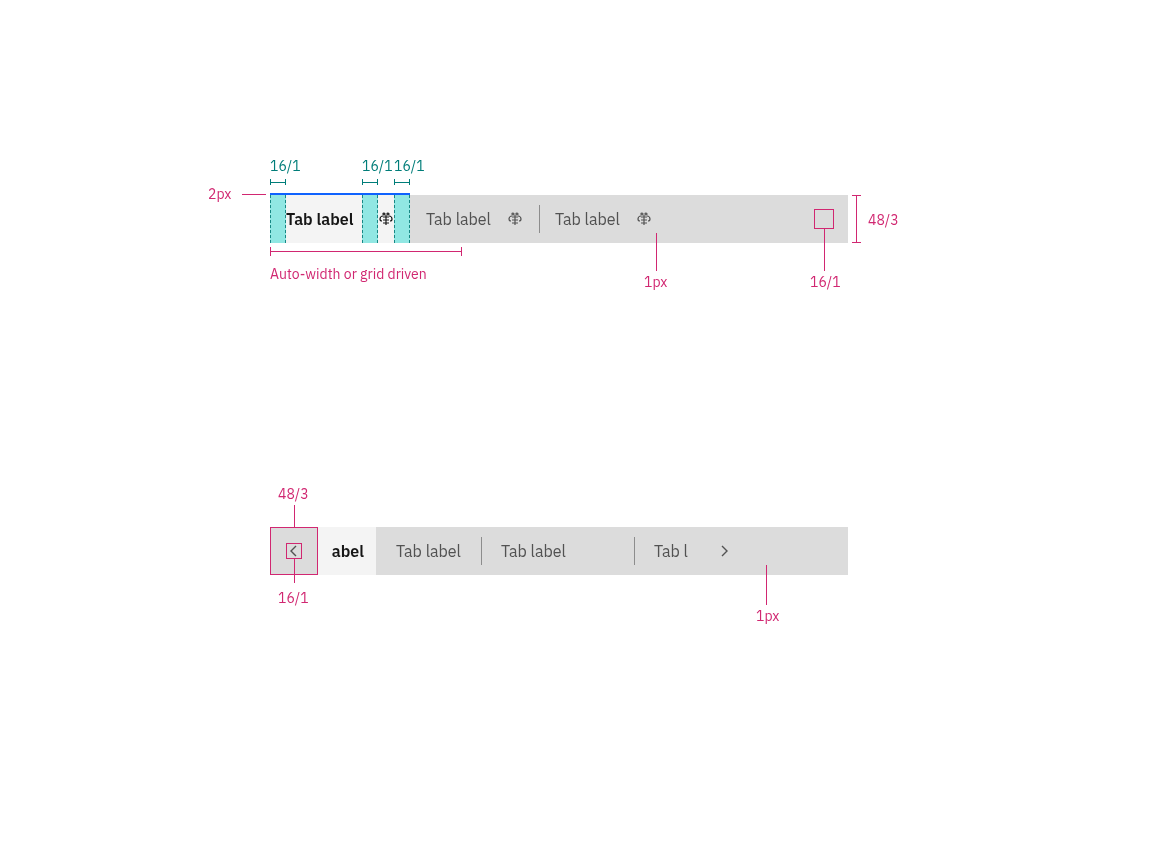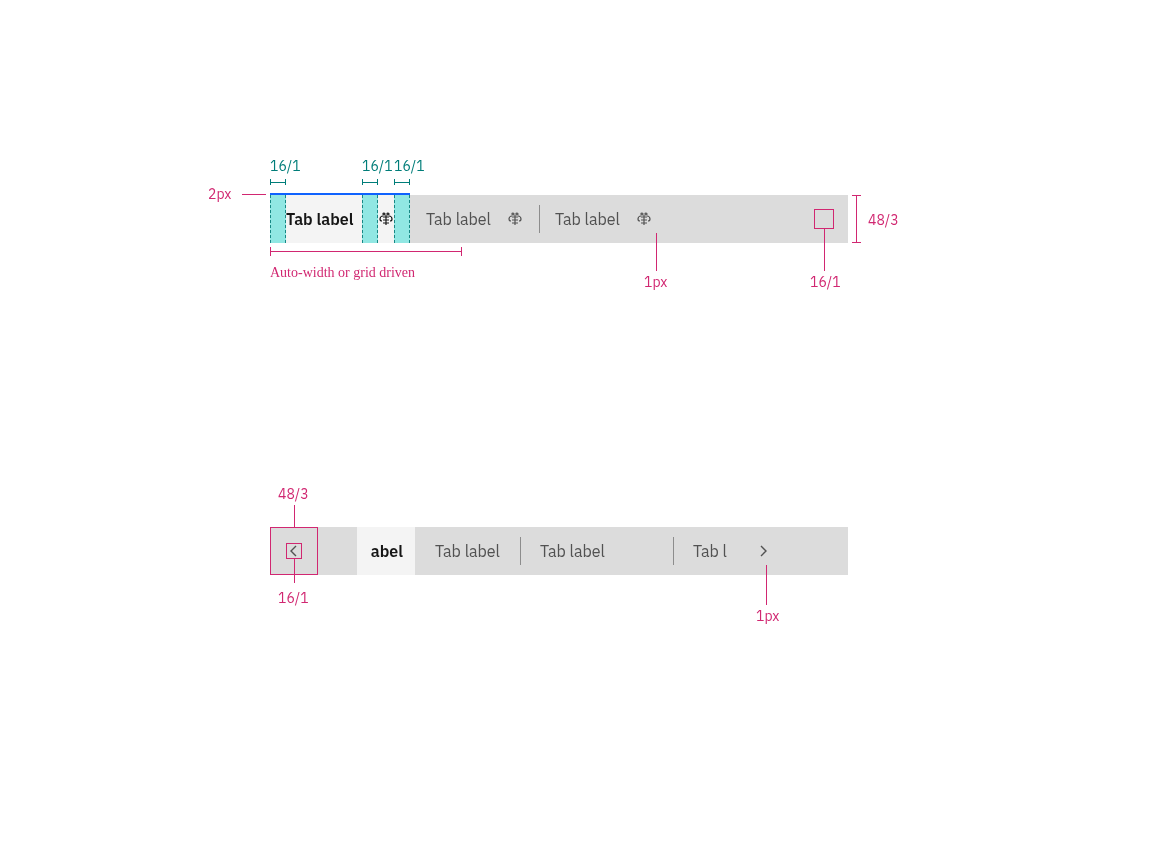--- a/index.html
+++ b/index.html
@@ -67,21 +67,21 @@
   .fig1 .hdim .vbar{position:absolute;left:0;top:0;bottom:0;width:1px;background:var(--pink);}
   .fig1 .hdim .tick{position:absolute;left:-4px;width:9px;height:1px;background:var(--pink);}
   .fig1 .hdim .t1{top:0;} .fig1 .hdim .t2{bottom:0;}
   .fig1 .hdim .txt{position:absolute;left:12px;top:16px;}
 
   
   .fig1 .wdim{left:0;top:56px;width:192px;}
   .fig1 .wdim .hz{position:absolute;left:0;right:0;top:0;height:1px;background:var(--pink);}
   .fig1 .wdim .tk{position:absolute;top:-4px;width:1px;height:9px;background:var(--pink);}
   .fig1 .wdim .k1{left:0;} .fig1 .wdim .k2{right:0;}
-  .fig1 .wdim .txt{position:absolute;left:0;top:14px;font-family:Liberation Serif, serif;}
+  .fig1 .wdim .txt{position:absolute;left:0;top:14px;}
 
   
   .fig1 .a1px{left:372px;top:48px;} 
   .fig1 .a1px{left:372px;top:48px;}
   .fig1 .a1px .vline{position:absolute;left:14px;top:-10px;width:1px;height:38px;background:var(--pink);}
   .fig1 .a1px .txt{position:absolute;left:2px;top:30px;}
   
   .fig1 .a1px{left:386px;}
   .fig1 .a1px .vline{left:0;}
   .fig1 .a1px .txt{left:-12px;}
@@ -92,21 +92,21 @@
   .fig1 .a161 .vline{position:absolute;left:14px;top:-14px;width:1px;height:42px;background:var(--pink);}
   .fig1 .a161 .txt{position:absolute;left:0;top:30px;}
 
   
   .fig2{top:527px;width:578px;height:48px;}
   .scrlrow{display:flex;height:48px;width:578px;background:var(--tab-bg);font-size:16px;overflow:hidden;}
   .navbtn{width:48px;height:48px;display:flex;align-items:center;justify-content:center;color:var(--txt-muted);flex:0 0 48px;position:relative;}
   .navbtn svg{width:16px;height:16px;}
   .scrltab{position:relative;display:flex;align-items:center;height:48px;padding:0 20px;color:var(--txt-muted);flex:0 0 auto;}
   .scrltab + .scrltab::before{content:"";position:absolute;left:0;top:10px;bottom:10px;width:1px;background:var(--divider);}
-  .scrltab.active{background:var(--tab-active);color:var(--txt-dark);font-weight:600;padding:0 12px 0 8px;width:58px;box-sizing:border-box;justify-content:flex-end;margin-left:39px;}
+  .scrltab.active{background:var(--tab-active);color:var(--txt-dark);font-weight:600;padding:0 12px 0 8px;width:58px;box-sizing:border-box;justify-content:flex-end;}
   .scrltab.active::before{display:none;}
   .scrltab.active::after{content:"";position:absolute;left:0;right:0;top:-2px;height:2px;background:var(--blue);}
   .scrltab.active + .scrltab::before{display:none;}
   .scrltab.clip{padding-right:8px;width:66px;box-sizing:border-box;overflow:hidden;margin-left:48px;}
 
   
   .fig2 .navbox{left:0;top:0;width:48px;height:48px;}
   .fig2 .chevbox{left:16px;top:16px;width:16px;height:16px;}
 
   

